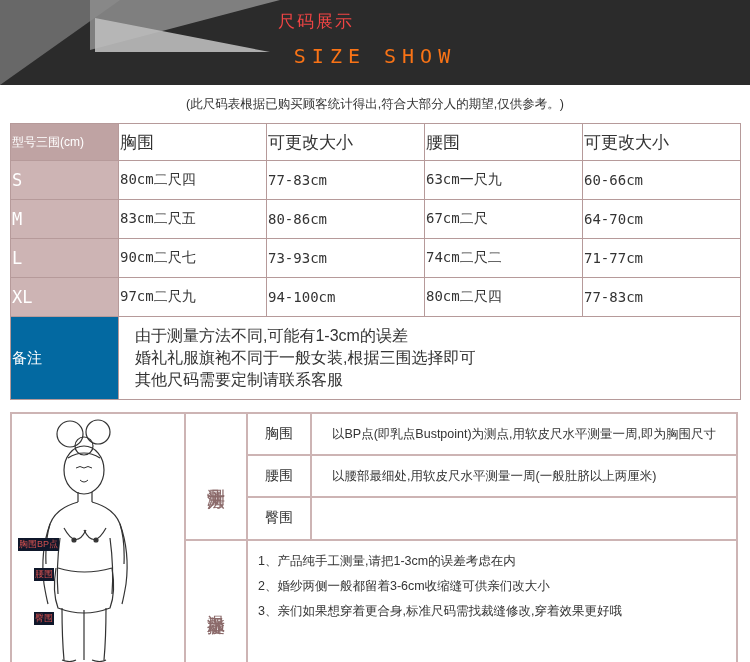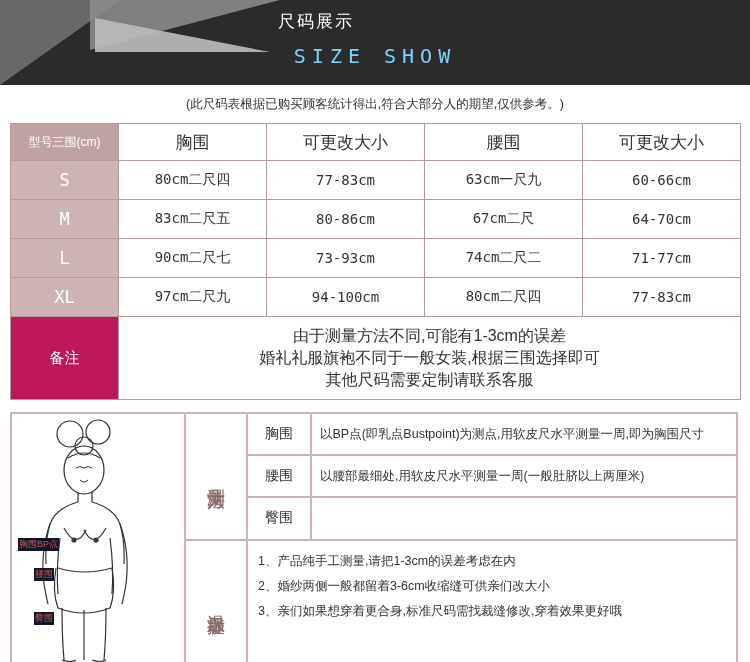--- a/index.html
+++ b/index.html
@@ -31,43 +31,42 @@
     opacity:.85;
   }
   .tri-c{
     position:absolute;left:95px;top:18px;width:0;height:0;
     border-left:175px solid #bdbdbd;
     border-top:34px solid transparent;
     opacity:.9;
   }
   .hd-title{
     position:absolute;left:0;top:10px;width:632px;
-    text-align:center;color:#ffffff;font-size:17px;letter-spacing:2px;
+    text-align:center;color:#ef4444;font-size:17px;letter-spacing:2px;
   }
   .hd-sub{
     position:absolute;left:0;top:44px;width:750px;
-    text-align:center;color:#7dd3fc;font-size:20px;letter-spacing:6px;
+    text-align:center;color:#f97316;font-size:20px;letter-spacing:6px;
     font-family:"DejaVu Sans Mono", monospace;
   }
 
   
   .note{
     height:38px;line-height:38px;text-align:center;
     font-size:12.5px;color:#333;
   }
 
   
   table.size{
     border-collapse:collapse;
     width:730px;margin:0 10px;
     table-layout:fixed;
   }
   table.size td,table.size th{
     border:1px solid #b69a9a;
-    text-align:center;
     font-weight:normal;
   }
   .hdr td{
     background:#bfa3a3;
     color:#ffffff;
     font-size:15px;
     height:34px;
   }
   .hdr td.first{
     font-size:12px;
@@ -77,21 +76,21 @@
     font-family:"DejaVu Sans Mono", monospace;
   }
   .row td{
     height:36px;font-size:14px;color:#333;
     font-family:"DejaVu Sans Mono", monospace;
   }
   .row td.sz{
     background:#cdb4b4;color:#fff;font-size:17px;
   }
   .remark td.sz{
-    background:#be185d;color:#fff;font-size:15px;
+    background:#0369a1;color:#fff;font-size:15px;
     font-family:"Liberation Sans", sans-serif;
   }
   .remark td.body{
     font-size:16px;color:#333;padding:8px 16px;line-height:22px;
     font-family:"Liberation Sans", sans-serif;
   }
 
   
   .bottom{
     position:relative;
@@ -122,21 +121,21 @@
   .rightcol{flex:1;display:flex;flex-direction:column;}
   .r-top{height:50%;display:flex;flex-direction:column;}
   .r-bot{height:50%;border-top:2px solid #cdb4b4;display:flex;}
   .mrow{flex:1;display:flex;align-items:center;}
   .mrow + .mrow{border-top:2px solid #cdb4b4;}
   .mlabel{
     width:62px;text-align:center;color:#333;font-size:14px;
     border-right:2px solid #cdb4b4;align-self:stretch;
     display:flex;align-items:center;justify-content:center;
   }
-  .mtext{padding-left:8px;font-size:12.5px;color:#333;}
+  .mtext{padding-left:20px;font-size:12.5px;color:#333;}
   .tips{padding:8px 0 0 10px;font-size:12.5px;color:#333;line-height:25px;}
 </style>
 </head>
 <body>
 
 <div class="page">
 
   <div class="header">
     <div class="tri-a"></div>
     <div class="tri-b"></div>

